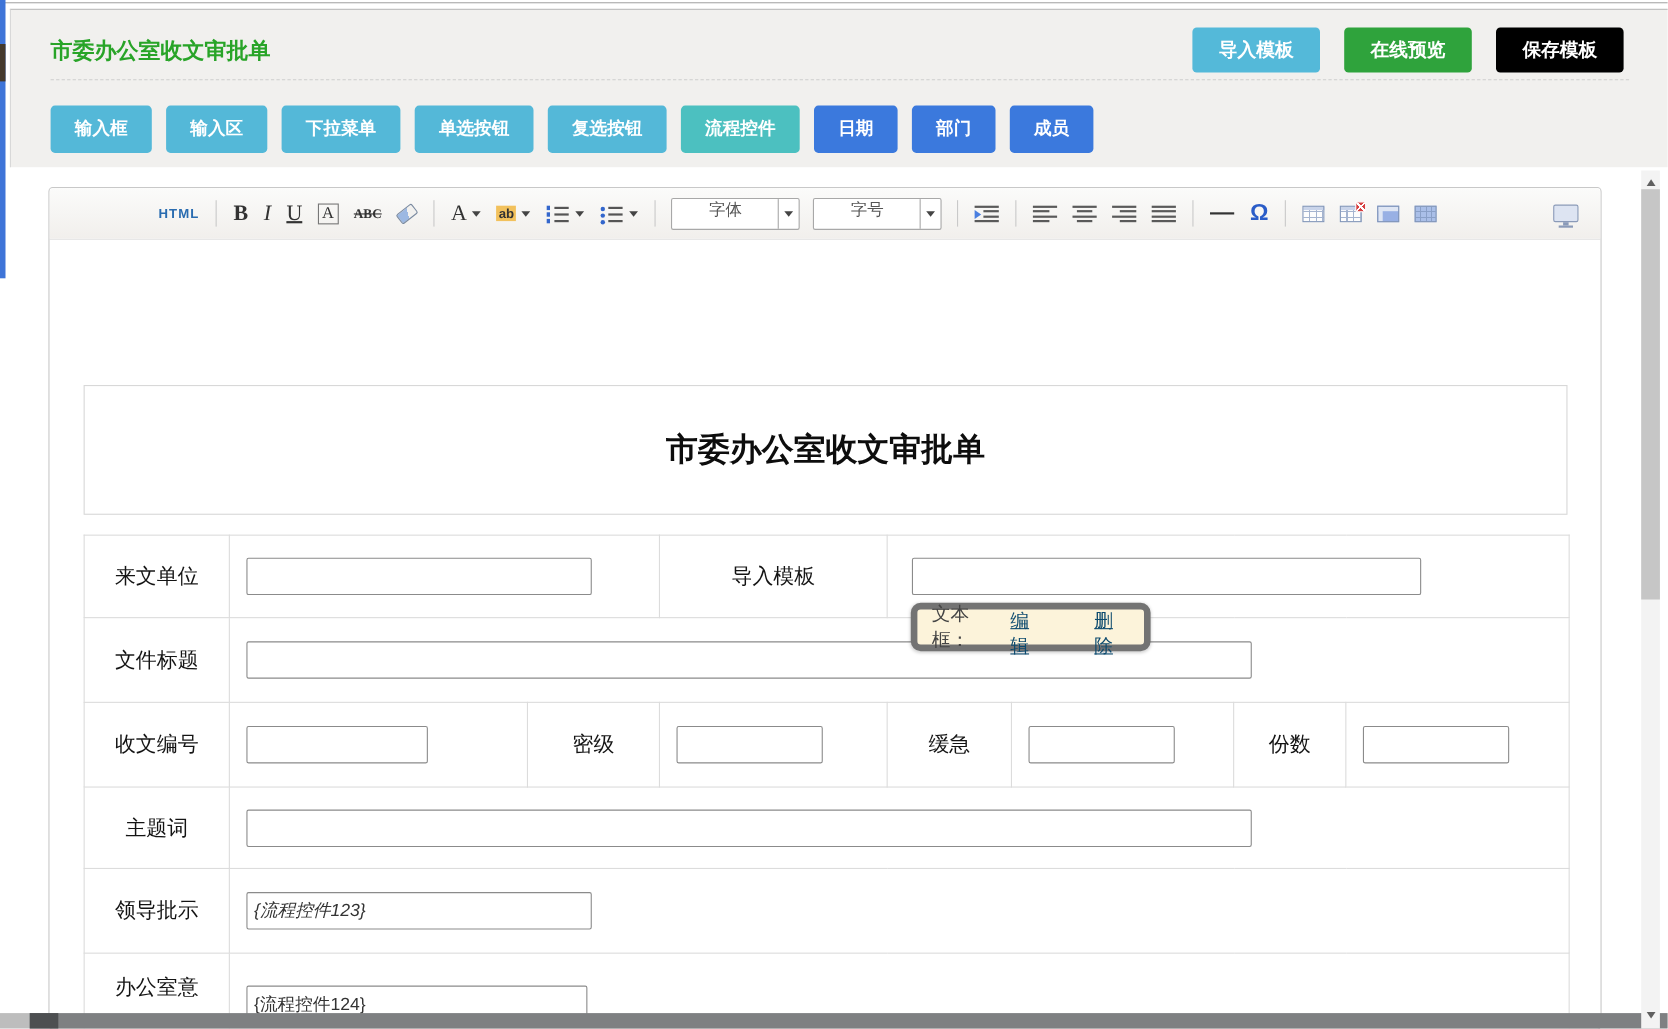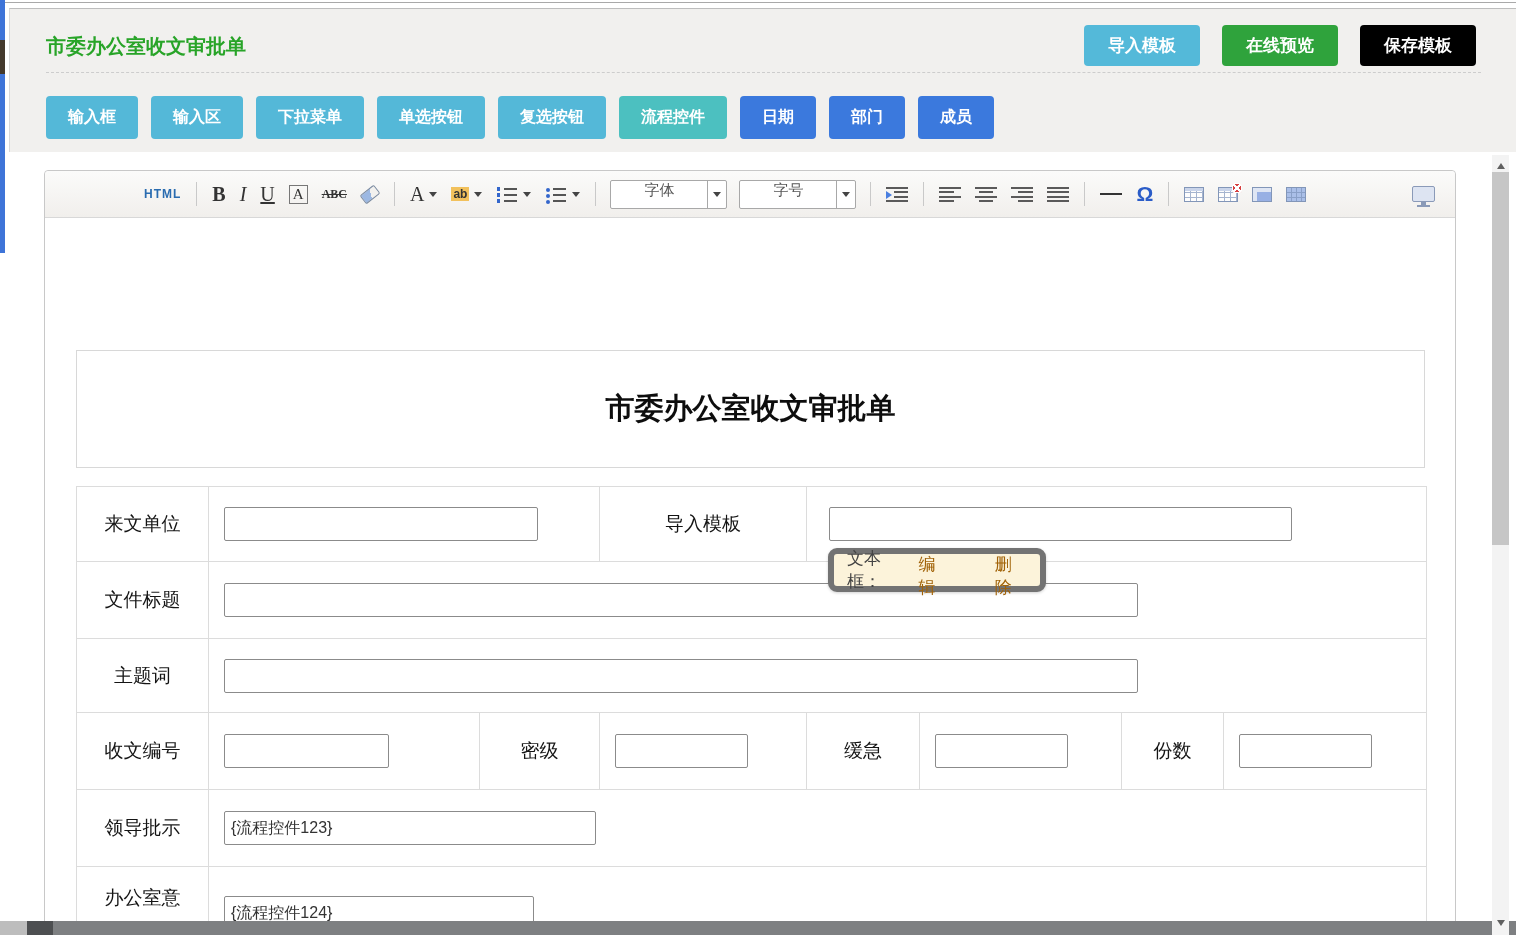--- a/index.html
+++ b/index.html
@@ -124,31 +124,31 @@
   td.lbl { text-align:center; font-size:19px; color:#141414; }
   td.inp { padding-left:15px; }
   input.box { border:1px solid #8b8b8b; border-radius:2px; background:#fff; height:34px;
     font-size:16px; color:#333; padding:0 6px; outline:none;
     font-family:"Liberation Sans","DejaVu Sans",sans-serif; }
   .w-s { width:314px; }
   .w-m { width:463px; margin-left:7px; }
   .w-l { width:914px; height:36px; }
   .w-xs { width:165px; height:38px; }
   .w-xs2 { width:133px; height:38px; }
-  .w-flow { width:372px; height:38px; }
+  .w-flow { width:314px; height:38px;font-style:italic; }
   .r6-lbl { vertical-align:top !important; padding-top:18px; }
   .r6-inp { vertical-align:top !important; padding-top:29px; }
   .r6-box { width:310px; height:42px; }
 
   
   .tooltip { position:absolute; left:828px; top:548px; width:218px; height:44px; z-index:20;
     background:#fcf3da; border:6px solid #737373; border-radius:9px; box-shadow:0 1px 3px rgba(0,0,0,.18);
     display:flex; align-items:center; padding:0 13px; font-size:17px; color:#444;
     font-family:"Liberation Serif","DejaVu Serif",serif; }
-  .tt-link { color:#a16207; margin-left:7px; cursor:pointer;margin-top:12px; }
+  .tt-link { color:#0c4a6e; text-decoration:underline; margin-left:7px; cursor:pointer;margin-top:12px; }
   .tt-link.second { margin-left:44px; }
 
   
   .v-scroll { position:absolute; right:7px; top:155px; width:17px; height:780px; background:#f3f3f3; z-index:70; }
   .v-arrow { position:absolute; left:0; width:17px; height:17px; display:flex; align-items:center; justify-content:center; }
   .arr-up { top:2px; }
   .arr-down { bottom:4px; }
   .tri-up { width:0; height:0; border-left:4px solid transparent; border-right:4px solid transparent;
     border-bottom:6px solid #606060; }
   .tri-down { width:0; height:0; border-left:4px solid transparent; border-right:4px solid transparent;
@@ -294,42 +294,42 @@
         <td class="inp" colspan="4">
           <input class="box w-m" style="">
         </td>
       </tr>
       <tr style="height:77px">
         <td class="lbl">文件标题</td>
         <td class="inp" colspan="7">
           <input class="box w-l" style="">
         </td>
       </tr>
+      <tr style="height:77px">
+        <td class="lbl">收文编号</td>
+        <td class="inp">
+          <input class="box w-xs" style="">
+        </td>
+        <td class="lbl">密级</td>
+        <td class="inp">
+          <input class="box w-xs2" style="">
+        </td>
+        <td class="lbl">缓急</td>
+        <td class="inp">
+          <input class="box w-xs2" style="">
+        </td>
+        <td class="lbl">份数</td>
+        <td class="inp">
+          <input class="box w-xs2" style="">
+        </td>
+      </tr>
       <tr style="height:74px">
         <td class="lbl">主题词</td>
         <td class="inp" colspan="7">
           <input class="box w-l" style="">
-        </td>
-      </tr>
-      <tr style="height:77px">
-        <td class="lbl">收文编号</td>
-        <td class="inp">
-          <input class="box w-xs" style="">
-        </td>
-        <td class="lbl">密级</td>
-        <td class="inp">
-          <input class="box w-xs2" style="">
-        </td>
-        <td class="lbl">缓急</td>
-        <td class="inp">
-          <input class="box w-xs2" style="">
-        </td>
-        <td class="lbl">份数</td>
-        <td class="inp">
-          <input class="box w-xs2" style="">
         </td>
       </tr>
       <tr style="height:77px">
         <td class="lbl">领导批示</td>
         <td class="inp" colspan="7">
           <input class="box w-flow" value="{流程控件123}" style="">
         </td>
       </tr>
       <tr style="height:130px">
         <td class="lbl r6-lbl">办公室意</td>

